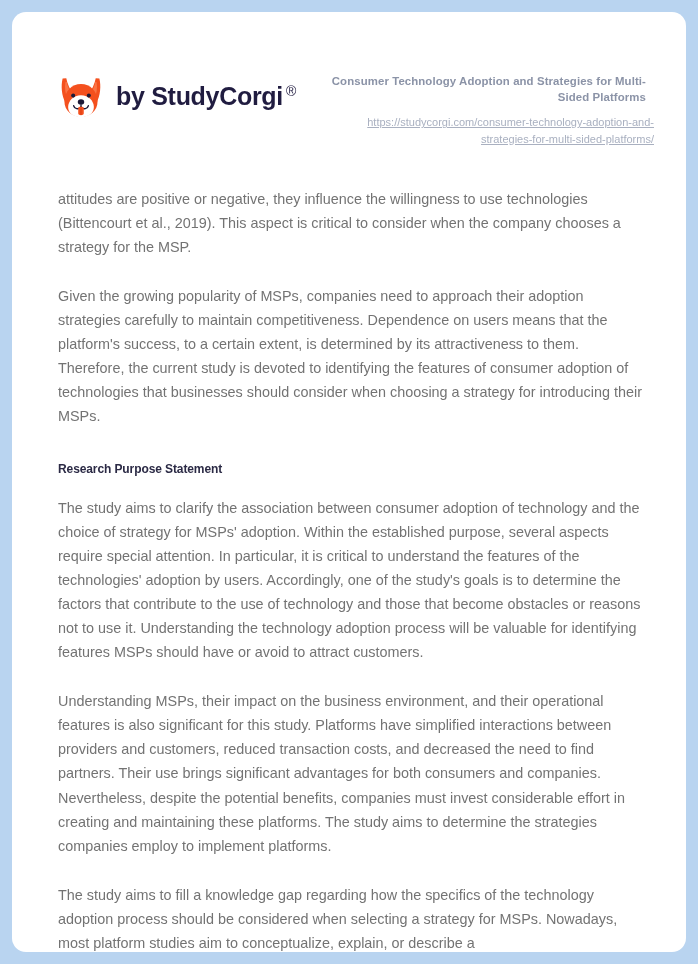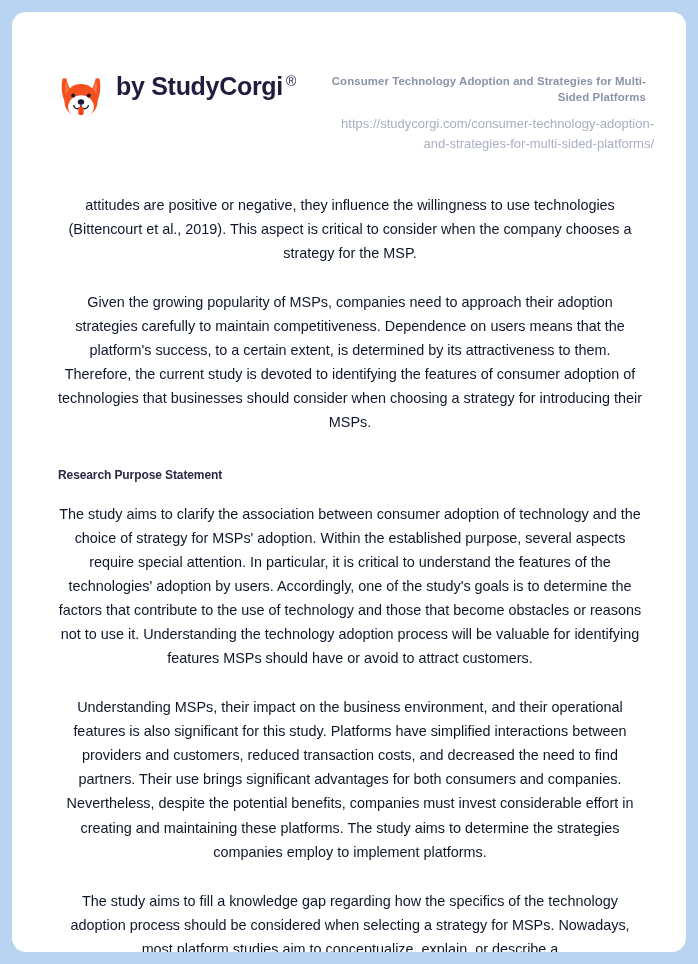--- a/index.html
+++ b/index.html
@@ -27,20 +27,21 @@
   
   .doc-header {
     display: flex;
     align-items: flex-start;
     justify-content: space-between;
     padding: 48px 32px 0 46px;
     box-sizing: border-box;
   }
   .brand {
     display: flex;
+    align-items: center;
     gap: 12px;
     flex: 0 0 auto;
     padding-top: 14px;
   }
   .corgi-logo {
     width: 46px;
     height: 46px;
     flex: 0 0 auto;
     display: block;
   }
@@ -67,38 +68,39 @@
   }
   .header-title {
     font-size: 11.4px;
     font-weight: bold;
     color: #8b93a7;
     line-height: 1.38;
     letter-spacing: 0.1px;
     margin: 8px;
   }
   .header-url {
-    font-size: 13px;
+    font-size: 11px;
     color: #a9b0c0;
     line-height: 1.48;
     margin: 9px 0 0 0;
     word-break: break-word;
+    text-decoration: underline;
   }
   
   .doc-body {
     padding: 0 44px 0 46px;
     margin-top: 40px;
     box-sizing: border-box;
   }
   .para {
     font-size: 14.4px;
     line-height: 1.67;
-    color: #0f172a;
+    color: #737373;
     margin: 0 0 25px 0;
-    text-align: center;
+    text-align: left;
   }
   .para:last-child {
     margin-bottom: 0;
   }
   .section-heading {
     font-size: 12px;
     font-weight: bold;
     color: #2b2a45;
     margin: 34px 0 18px 0;
     line-height: 1.3;

